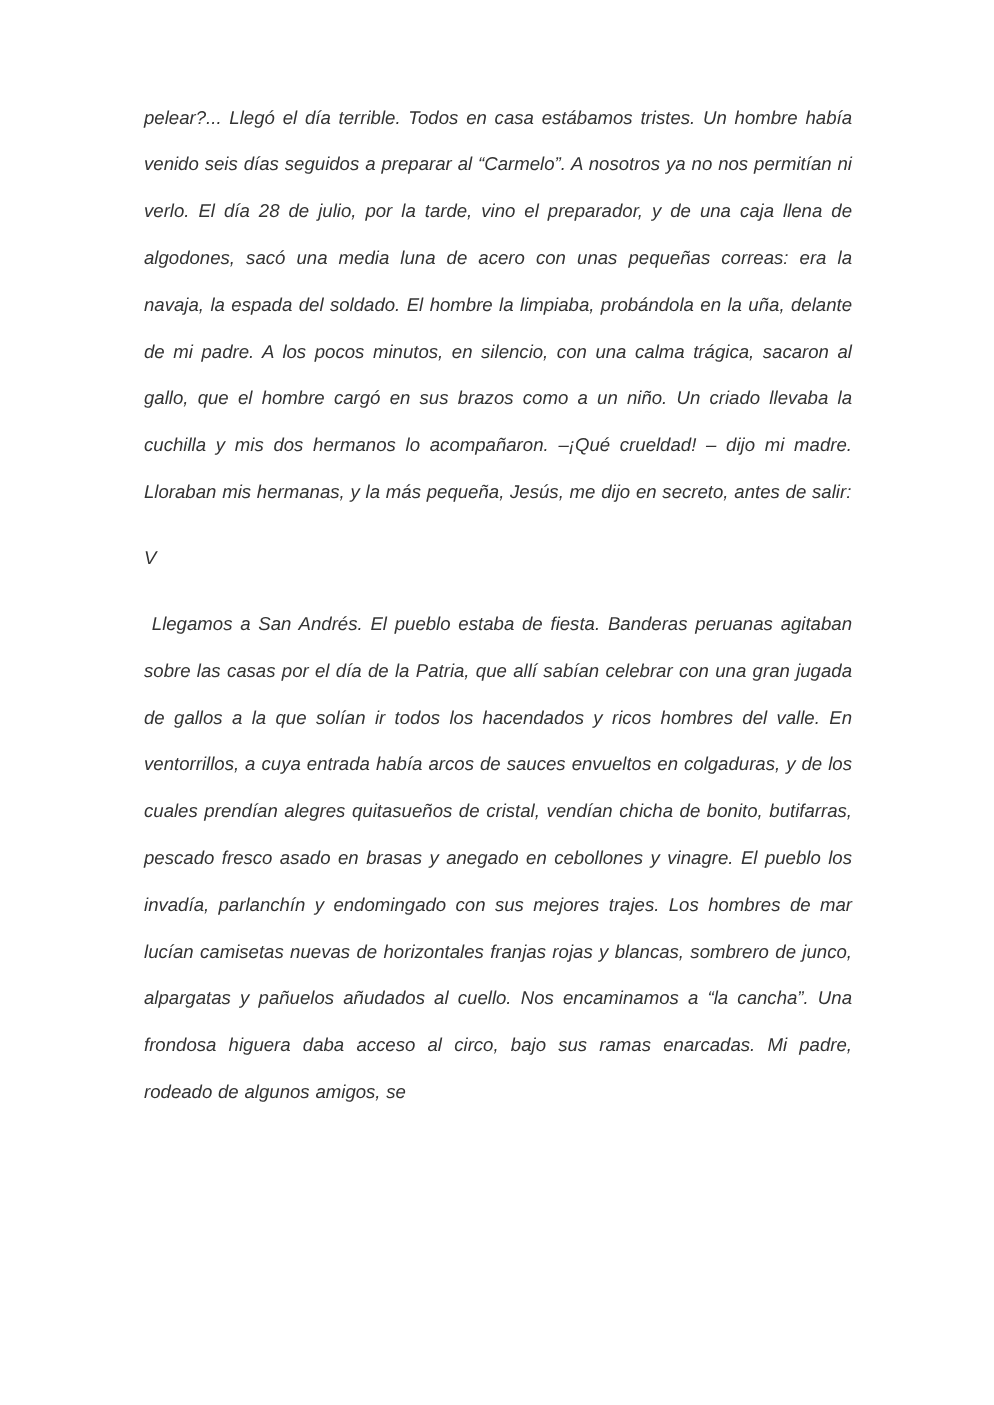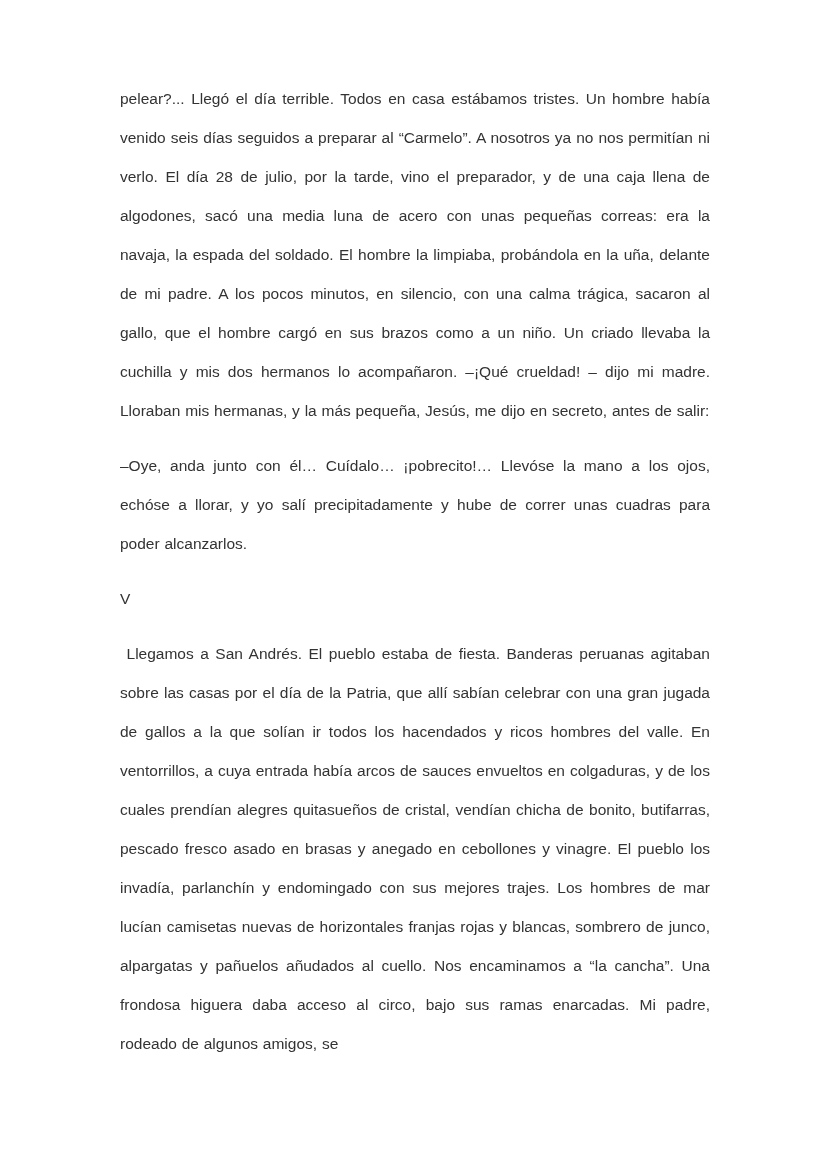--- a/index.html
+++ b/index.html
@@ -11,20 +11,21 @@
   body {
     width: 828px;
     min-height: 1171px;
     font-family: "Liberation Sans", sans-serif;
   }
   .page {
     width: 828px;
     min-height: 1171px;
     background: #ffffff;
     padding: 79px 118px 40px 120px;
+    font-style: italic;
   }
   .para {
     margin: 0 0 16px 0;
     font-size: 15.5px;
     line-height: 39px;
     color: #333333;
     text-align: justify;
     word-spacing: 0.5px;
   }
   .section-heading {
@@ -35,18 +36,17 @@
     color: #333333;
     text-align: left;
   }
 </style>
 </head>
 <body>
 
 <div class="page">
   <p class="para">pelear?... Llegó el día terrible. Todos en casa estábamos tristes. Un hombre había venido seis días seguidos a preparar al “Carmelo”. A nosotros ya no nos permitían ni verlo. El día 28 de julio, por la tarde, vino el preparador, y de una caja llena de algodones, sacó una media luna de acero con unas pequeñas correas: era la navaja, la espada del soldado. El hombre la limpiaba, probándola en la uña, delante de mi padre. A los pocos minutos, en silencio, con una calma trágica, sacaron al gallo, que el hombre cargó en sus brazos como a un niño. Un criado llevaba la cuchilla y mis dos hermanos lo acompañaron. –¡Qué crueldad! – dijo mi madre. Lloraban mis hermanas, y la más pequeña, Jesús, me dijo en secreto, antes de salir:</p>
 
-  <p class="para">–Oye, anda junto con él… Cuídalo… ¡pobrecito!… Llevóse la mano a los ojos, echóse a llorar, y yo salí precipitadamente y hube de correr unas cuadras para poder alcanzarlos.</p>
 
   <h2 class="section-heading">V</h2>
 
   <p class="para">&nbsp;Llegamos a San Andrés. El pueblo estaba de fiesta. Banderas peruanas agitaban sobre las casas por el día de la Patria, que allí sabían celebrar con una gran jugada de gallos a la que solían ir todos los hacendados y ricos hombres del valle. En ventorrillos, a cuya entrada había arcos de sauces envueltos en colgaduras, y de los cuales prendían alegres quitasueños de cristal, vendían chicha de bonito, butifarras, pescado fresco asado en brasas y anegado en cebollones y vinagre. El pueblo los invadía, parlanchín y endomingado con sus mejores trajes. Los hombres de mar lucían camisetas nuevas de horizontales franjas rojas y blancas, sombrero de junco, alpargatas y pañuelos añudados al cuello. Nos encaminamos a “la cancha”. Una frondosa higuera daba acceso al circo, bajo sus ramas enarcadas. Mi padre, rodeado de algunos amigos, se</p>
 </div>
 
 </body></html>

